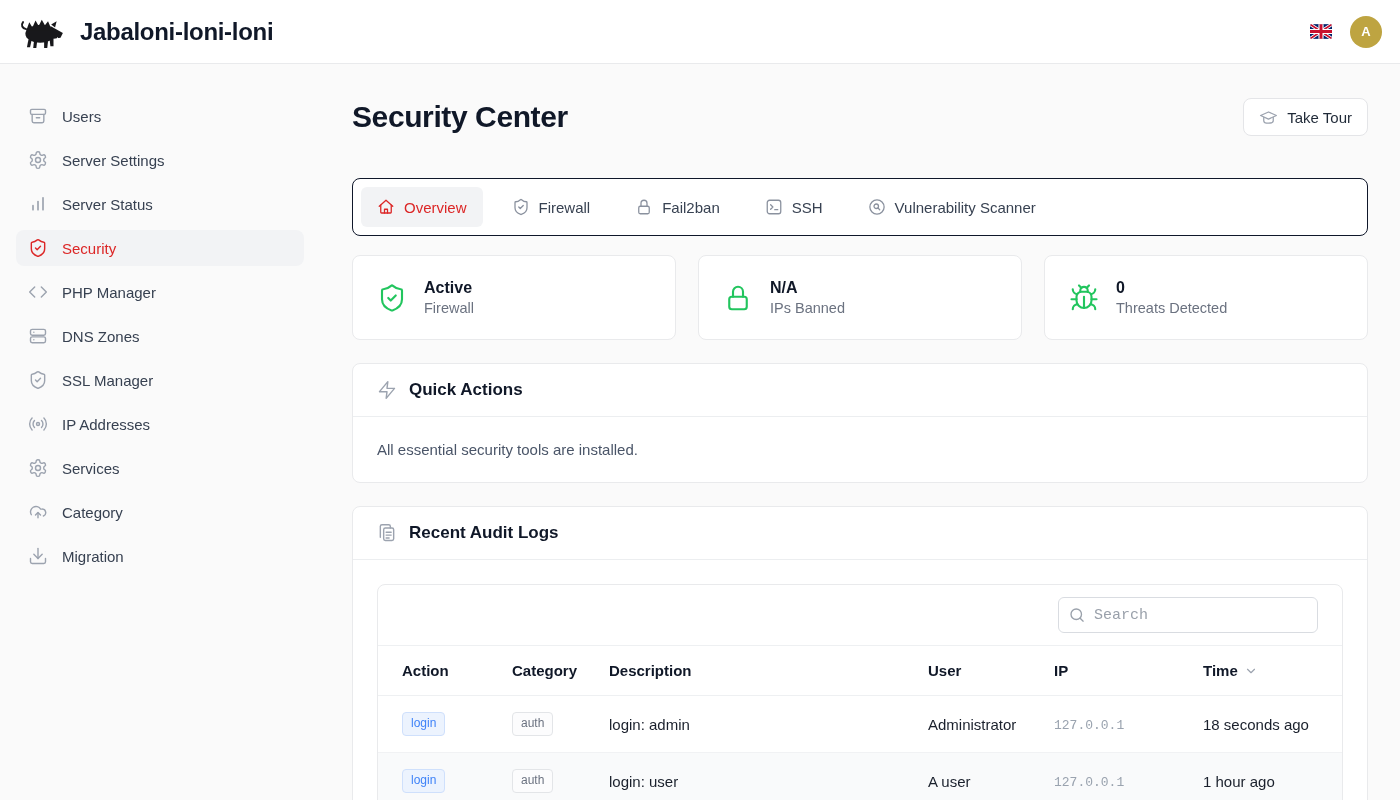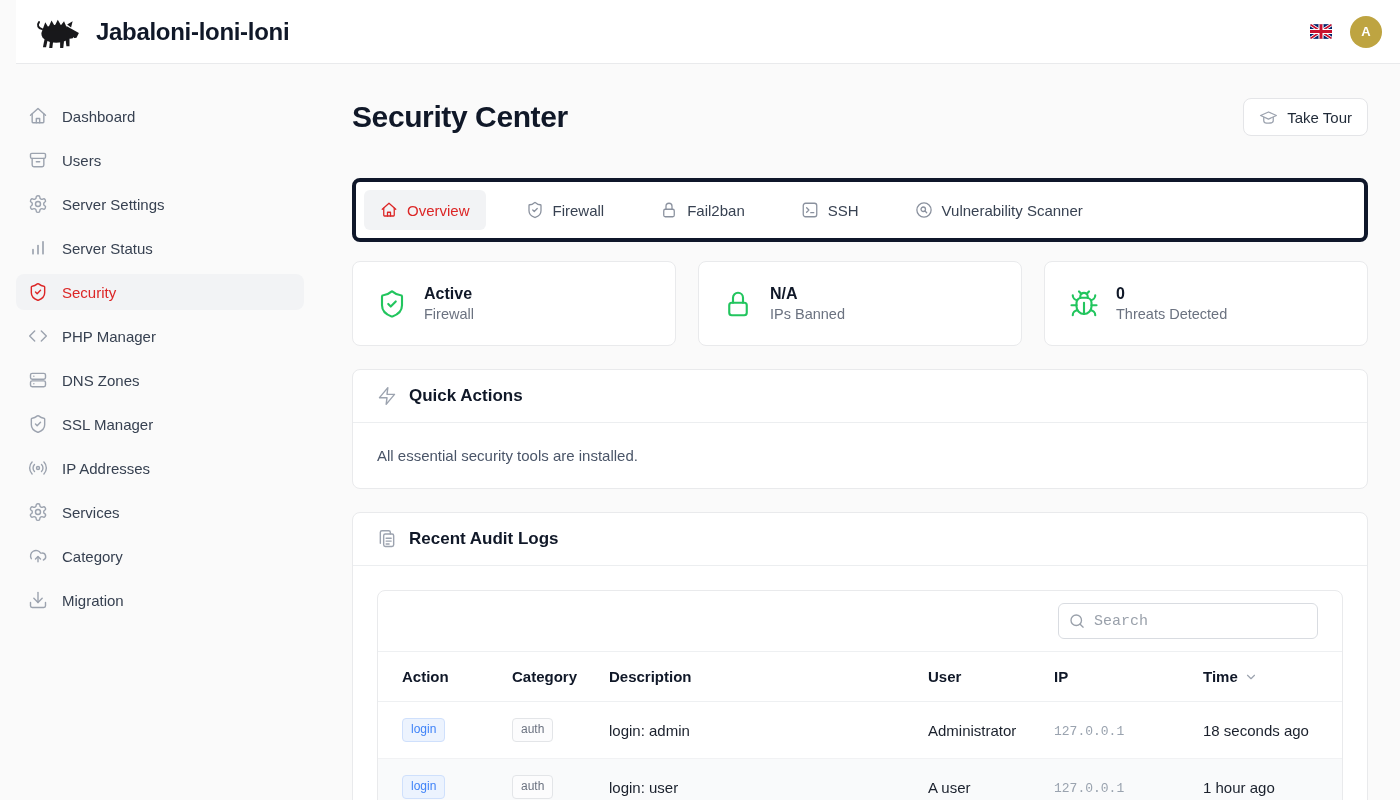--- a/index.html
+++ b/index.html
@@ -8,21 +8,20 @@
     font-family: "Liberation Sans", "DejaVu Sans", sans-serif;
     background:#fafafa; color:#111827;
   }
   svg { display:block; }
 
   
   .header {
     height:64px; background:#fff; border-bottom:1px solid #e9eaec;
     display:flex; align-items:center; justify-content:space-between;
     padding:0 16px;
-    margin-left:16px;
   }
   .brand { display:flex; align-items:center; gap:14px; }
   .brand-title { font-size:24px; font-weight:700; letter-spacing:-0.3px; color:#101828; }
   .header-right { display:flex; align-items:center; gap:18px; padding-right:2px; }
   .flag { width:22px; height:15px; border-radius:2px; overflow:hidden; display:inline-block; cursor:pointer; }
   .avatar {
     width:32px; height:32px; border-radius:50%; background:#bea441;
     color:#fff; font-size:13px; font-weight:700;
     display:flex; align-items:center; justify-content:center; cursor:pointer;
   }
@@ -46,22 +45,22 @@
   .page-title { font-size:30px; font-weight:700; letter-spacing:-0.4px; color:#101828; }
   .tour-btn {
     height:38px; padding:0 15px; display:flex; align-items:center; gap:9px;
     background:#fff; border:1px solid #e4e5e8; border-radius:8px;
     font-size:15px; color:#1f2937; cursor:pointer; font-family:inherit;
   }
   .tour-btn .ic { color:#9ca3af; width:19px; height:19px; }
 
   
   .tabs {
-    background:#fff; border:4px solid #0f172a; border-radius:8px;
-    padding:8px; display:flex; gap:24px; margin-bottom:19px;
+    background:#fff; border:1px solid #0f172a; border-radius:8px;
+    padding:8px; display:flex; gap:13px; margin-bottom:19px;
   }
   .tab {
     height:40px; padding:0 16px; display:flex; align-items:center; gap:9px;
     border-radius:6px; font-size:15px; color:#384252; cursor:pointer; white-space:nowrap;
   }
   .tab .ic { color:#8a919e; width:18px; height:18px; }
   .tab.active { background:#f2f3f5; color:#dc2626; font-weight:500; }
   .tab.active .ic { color:#dc2626; }
 
   
@@ -252,26 +251,20 @@
         <path d="M30 0 V40 M0 20 H60" stroke="#C8102E" stroke-width="8"></path>
       </svg>
     </span>
     <span class="avatar">A</span>
   </div>
 </header>
 
 <div class="layout">
 
   <nav class="sidebar">
-    <div class="nav-item">
-      <svg class="ic" viewBox="0 0 24 24">
-          <use href="#i-home"></use>
-        </svg>
-      <span>Dashboard</span>
-    </div>
     <div class="nav-item">
       <svg class="ic" viewBox="0 0 24 24">
           <use href="#i-archive"></use>
         </svg>
       <span>Users</span>
     </div>
     <div class="nav-item">
       <svg class="ic" viewBox="0 0 24 24">
           <use href="#i-gear"></use>
         </svg>

